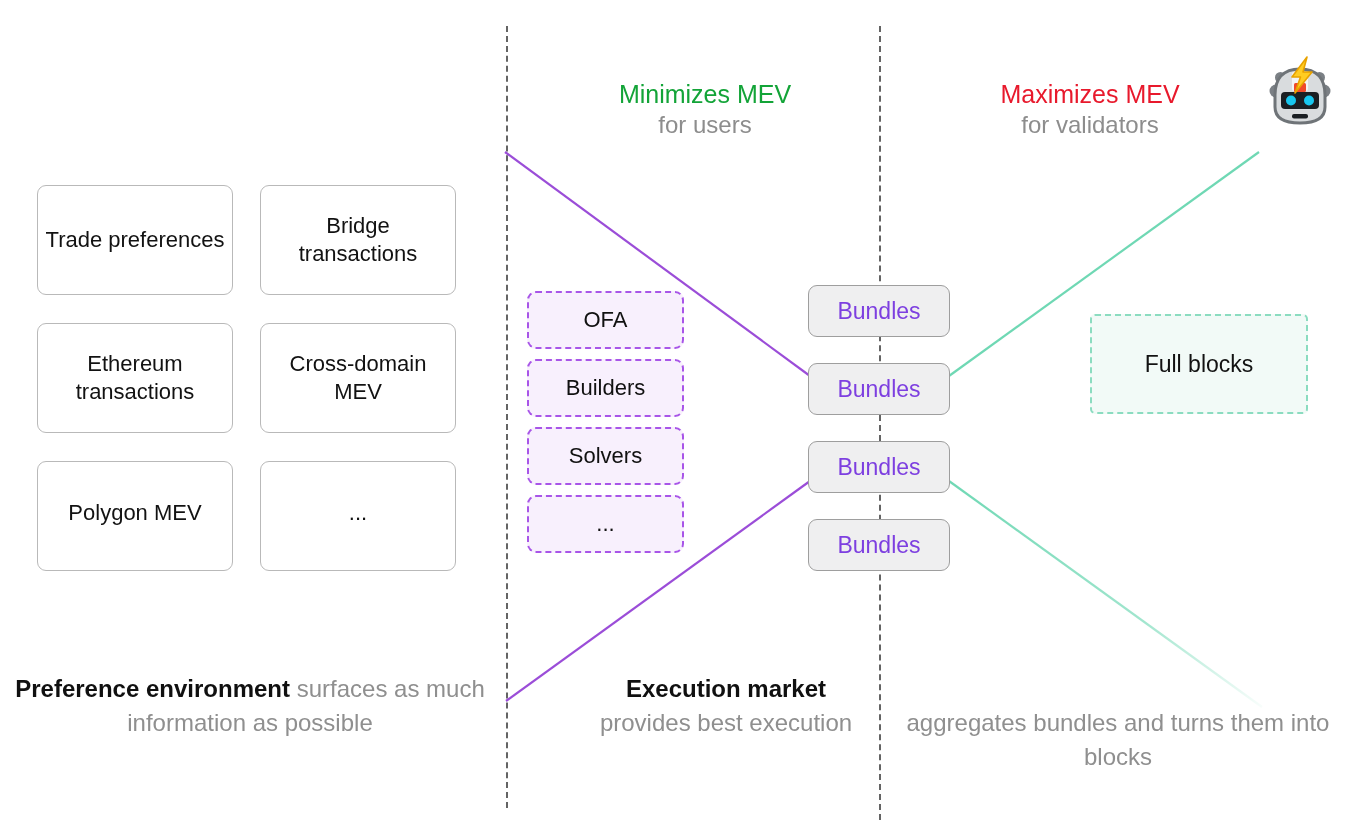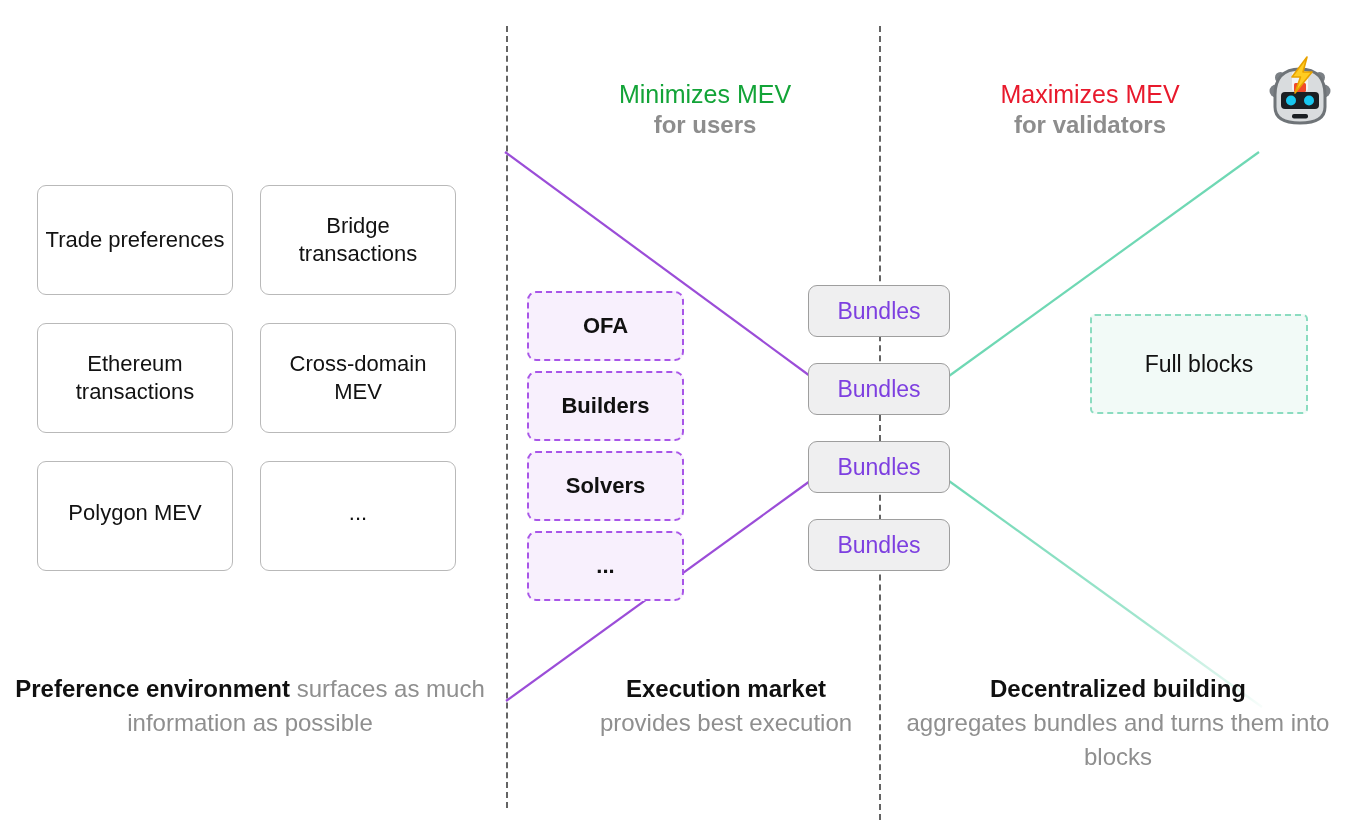--- a/index.html
+++ b/index.html
@@ -45,21 +45,21 @@
   }
   .col-header .hl {
     display: block;
     font-size: 25px;
     font-weight: 400;
   }
   .col-header .sub {
     display: block;
     font-size: 24px;
     color: #8d8d8d;
-    font-weight: 700;
+    font-weight: 400;
   }
   #header-middle { left: 560px; top: 78px; width: 290px; }
   #header-right  { left: 945px; top: 78px; width: 290px; }
 
   
   #robot-badge {
     position: absolute;
     left: 1262px;
     top: 55px;
     width: 76px;
@@ -98,32 +98,31 @@
   }
 
   
   #exec-stack {
     position: absolute;
     left: 527px;
     top: 291px;
     width: 157px;
   }
   .exec-item {
-    height: 70px;
+    height: 58px;
     border: 2px dashed #a855e8;
     border-radius: 9px;
     background: #f8f0fd;
     display: flex;
     align-items: center;
     justify-content: center;
     font-size: 22px;
     color: #111111;
     box-sizing: border-box;
     margin-bottom: 10px;
-    font-weight: bold;
   }
   .exec-item:last-child { margin-bottom: 0; }
 
   
   #bundles-stack {
     position: absolute;
     left: 808px;
     top: 285px;
     width: 142px;
   }
@@ -296,17 +295,17 @@
   <div id="caption-left" class="caption">
     <span class="strong">Preference environment</span><span class="muted"> surfaces as much information as possible</span>
   </div>
 
   <div id="caption-middle" class="caption">
     <span class="strong">Execution market</span><br>
     <span class="muted">provides best execution</span>
   </div>
 
   <div id="caption-right" class="caption">
-    <span class="strong">Decentralized building</span><br>
+    <br>
     <span class="muted">aggregates bundles and turns them into blocks</span>
   </div>
 
 </div>
 
 </body></html>

